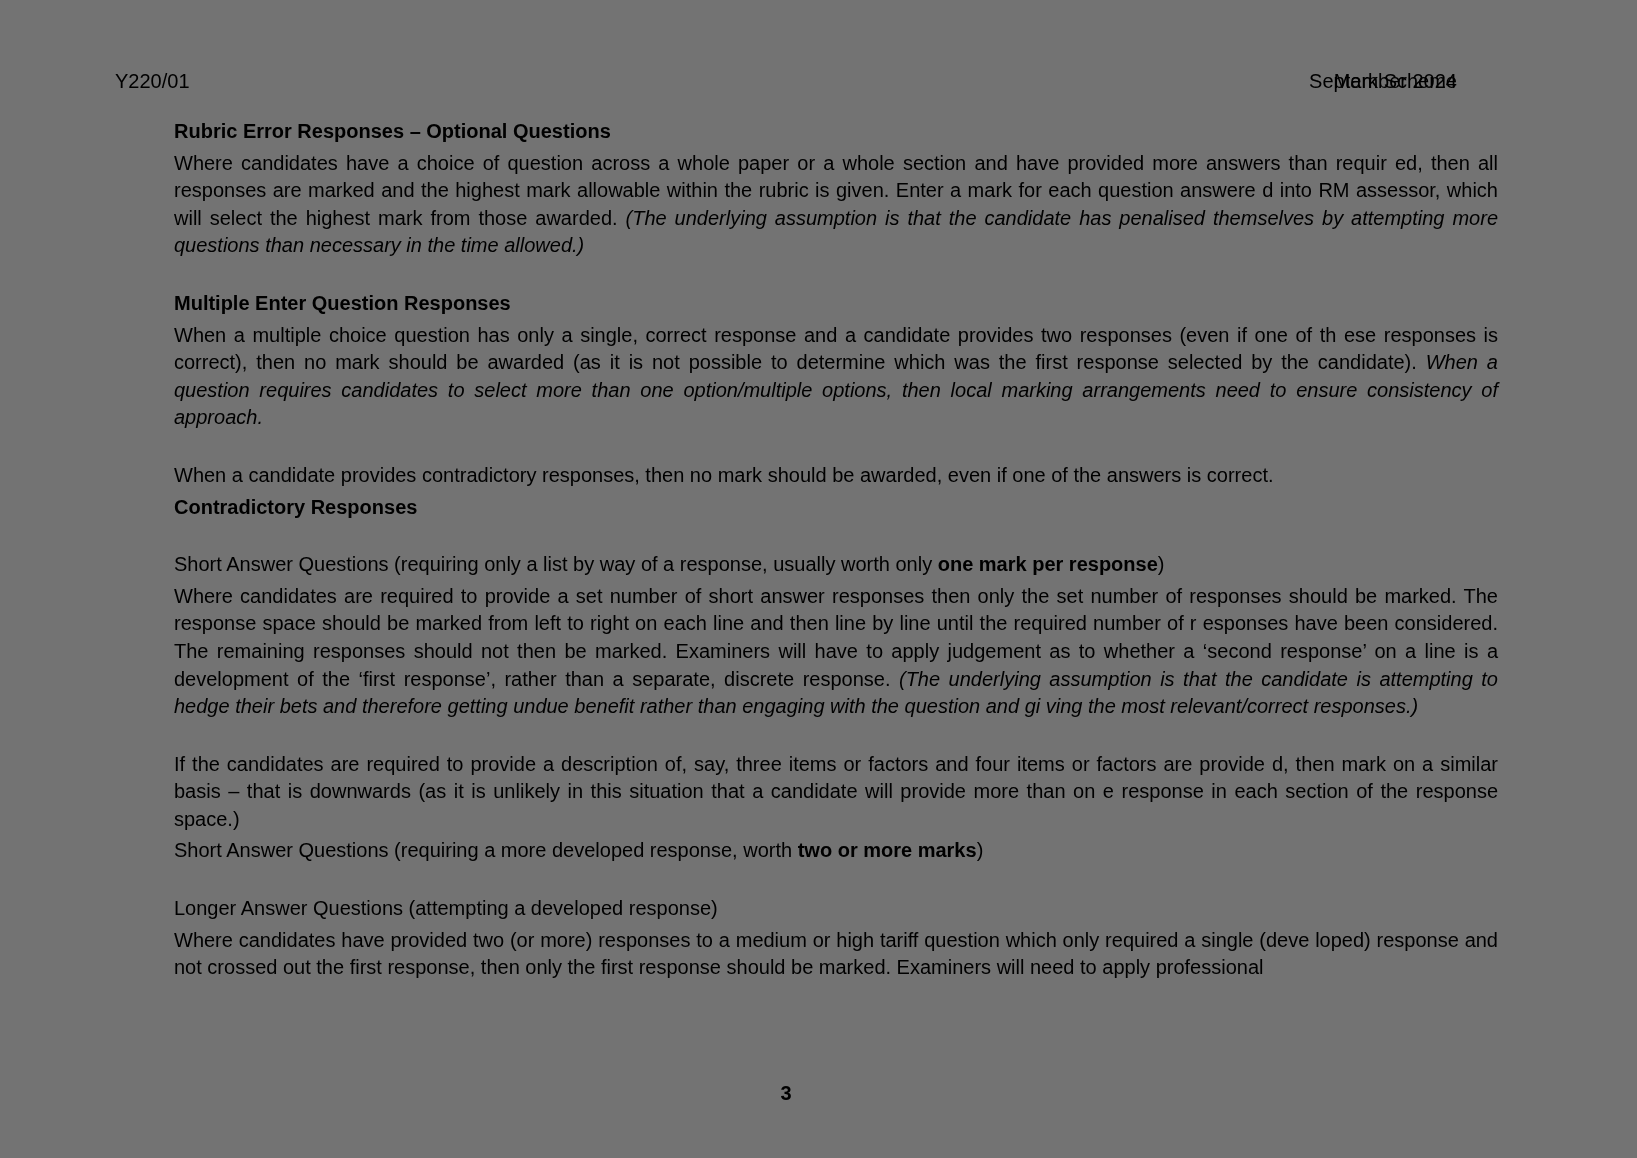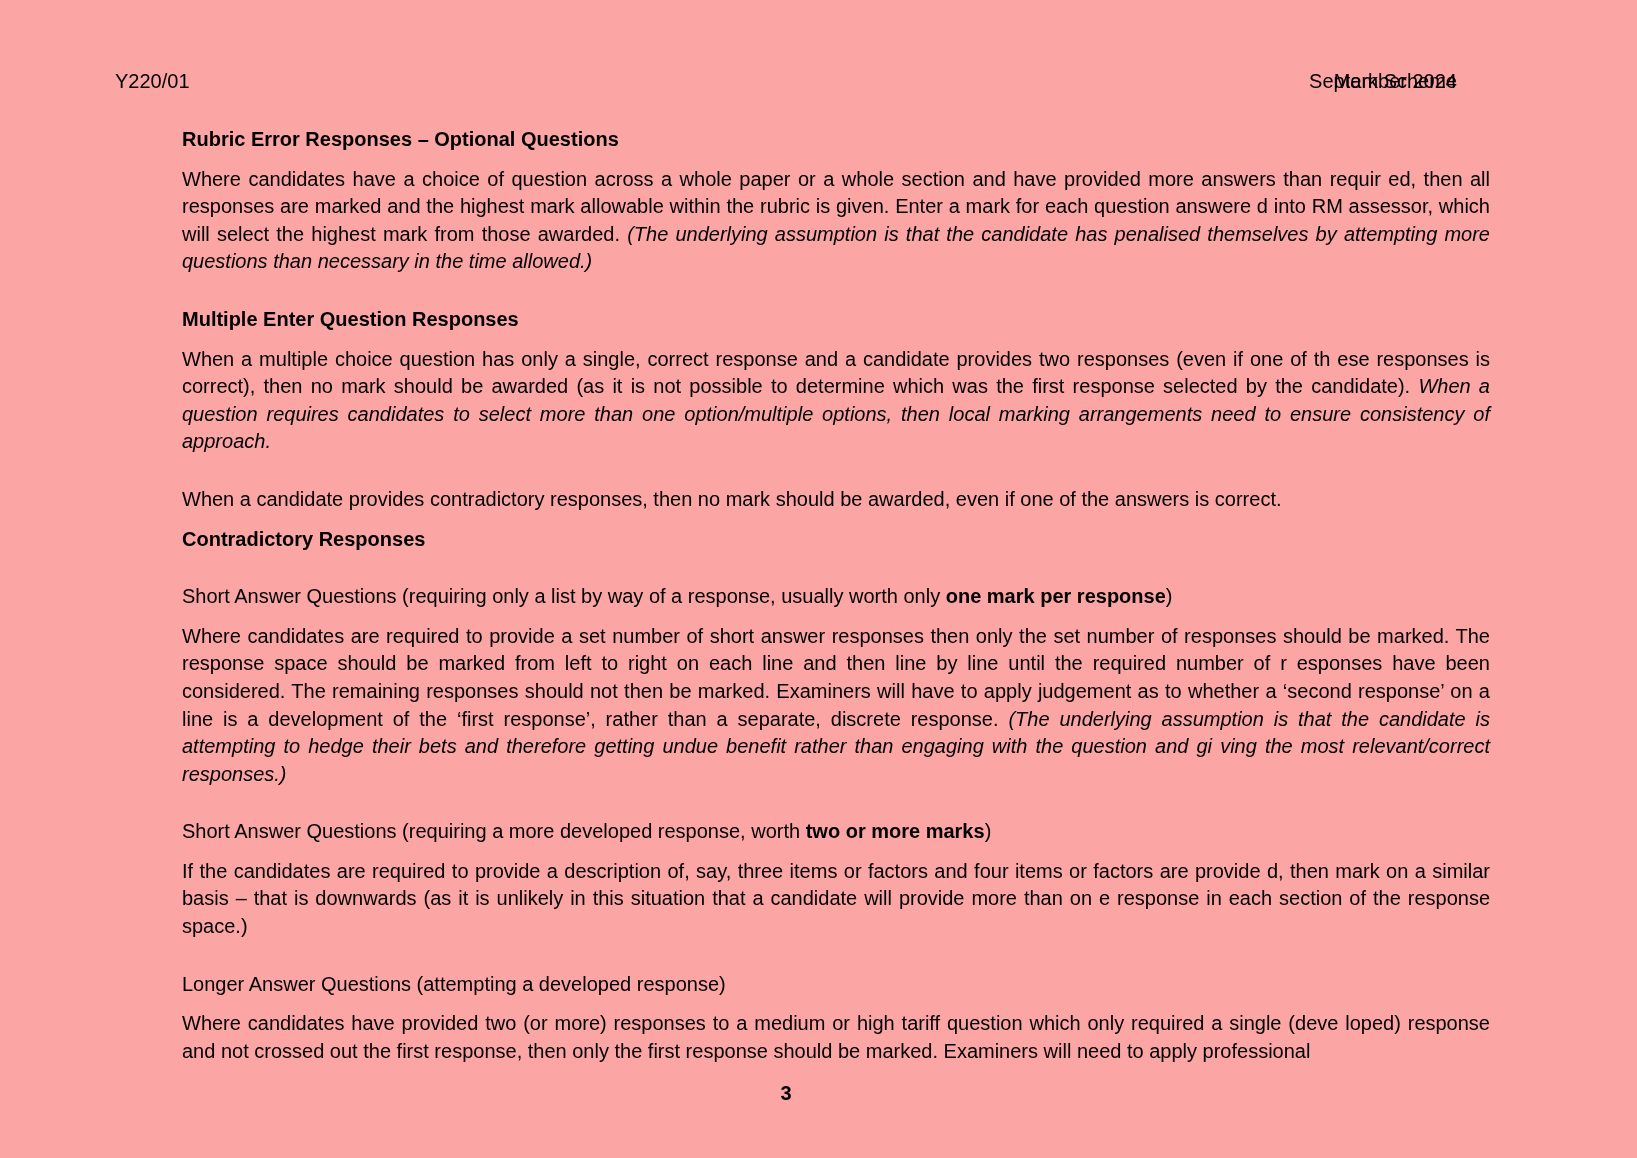--- a/index.html
+++ b/index.html
@@ -11,21 +11,21 @@
     width: 1637px;
     height: 1158px;
     overflow: hidden;
     font-family: "Liberation Sans", sans-serif;
     color: #000000;
   }
   .page {
     position: relative;
     width: 1637px;
     height: 1158px;
-    background: #fca5a5;
+    background: #737373;
   }
   .header {
     position: absolute;
     top: 68px;
     left: 115px;
     right: 180px;
     height: 26px;
     font-size: 20px;
     line-height: 26px;
   }
@@ -38,21 +38,21 @@
   .doc-body {
     position: absolute;
     top: 114px;
     left: 170px;
     width: 1332px;
     font-size: 20px;
     line-height: 27.6px;
     text-align: justify;
   }
   .section { margin: 0 0 30px 0; }
-  .section p { margin: 12px; }
+  .section p { margin: 4px; }
   .run.bold   { font-weight: bold; }
   .run.italic { font-style: italic; }
   .run.normal { font-weight: normal; font-style: normal; }
   .footer {
     position: absolute;
     top: 1082px;
     left: 115px;
     right: 180px;
     text-align: center;
     font-size: 20px;
@@ -81,22 +81,22 @@
       </div>
       <div class="section">
         <p><span class="run normal">When a candidate provides contradictory responses, then no mark should be awarded, even if one of the answers is correct.</span></p>
         <p><span class="run bold">Contradictory Responses</span></p>
       </div>
       <div class="section">
         <p><span class="run normal">Short Answer Questions (requiring only a list by way of a response, usually worth only </span><span class="run bold">one mark per response</span><span class="run normal">)</span></p>
         <p><span class="run normal">Where candidates are required to provide a set number of short answer responses then only the set number of responses should be marked. The response space should be marked from left to right on each line and then line by line until the required number of r esponses have been considered.  The remaining responses should not then be marked. Examiners will have to apply judgement as to whether a ‘second response’ on a line is a development of the ‘first response’, rather than a separate, discrete response.  </span><span class="run italic">(The underlying assumption is that the candidate is attempting to hedge their bets and therefore getting undue benefit rather than engaging with the question and gi ving the most relevant/correct responses.)</span></p>
       </div>
       <div class="section">
+        <p><span class="run normal">If the candidates are required to provide a description of, say, three items or factors and four items or factors are provide d, then mark on a similar basis – that is downwards (as it is unlikely in this situation that a candidate will provide more than on e response in each section of the response space.)</span></p>
         <p><span class="run normal">Short Answer Questions (requiring a more developed response, worth </span><span class="run bold">two or more marks</span><span class="run normal">)</span></p>
-        <p><span class="run normal">If the candidates are required to provide a description of, say, three items or factors and four items or factors are provide d, then mark on a similar basis – that is downwards (as it is unlikely in this situation that a candidate will provide more than on e response in each section of the response space.)</span></p>
       </div>
       <div class="section">
         <p><span class="run normal">Longer Answer Questions (attempting a developed response)</span></p>
         <p><span class="run normal">Where candidates have provided two (or more) responses to a medium or high tariff question which only required a single (deve loped) response and not crossed out the first response, then only the first response should be marked. Examiners will need to apply professional</span></p>
       </div>
     </main>
 
   <div class="footer">
     <span>3</span>
   </div>

